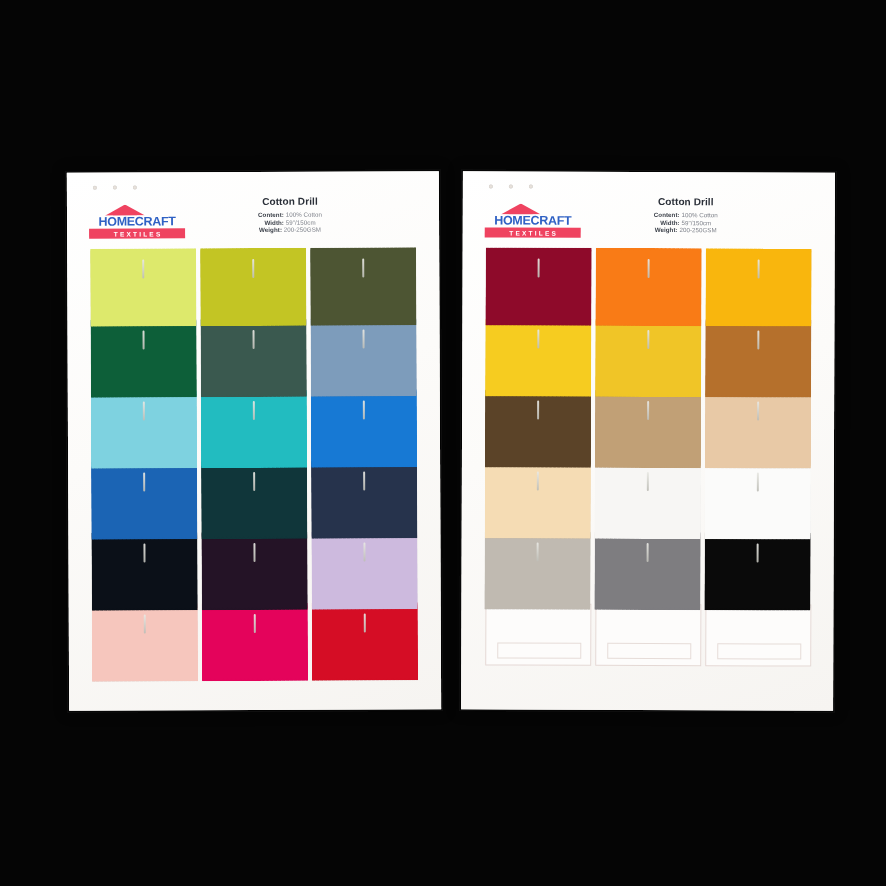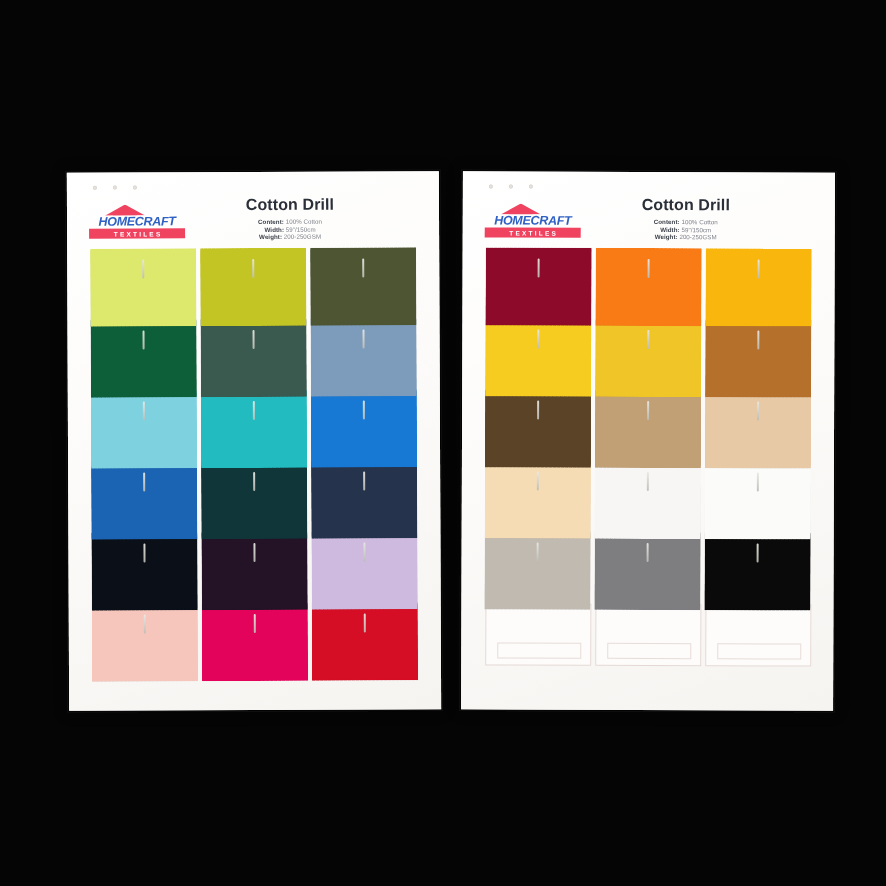--- a/index.html
+++ b/index.html
@@ -96,21 +96,20 @@
     height: 3px;
     background: #ef4360;
   }
   .logo-name {
     font-size: 12.5px;
     font-weight: bold;
     letter-spacing: -0.3px;
     color: #2f61c4;
     line-height: 12px;
     text-align: center;
-    font-style: italic;
   }
   .logo-sub {
     margin-top: 1px;
     background: #ef4360;
     color: #ffffff;
     font-size: 6.5px;
     font-weight: bold;
     letter-spacing: 2.2px;
     text-align: center;
     padding: 1.5px 0 1.5px 2px;
@@ -118,21 +117,21 @@
   }
 
   .head-text {
     position: absolute;
     left: 128px;
     width: 190px;
     top: 0;
     text-align: center;
   }
   .fabric-title {
-    font-size: 16px;
+    font-size: 10px;
     font-weight: bold;
     color: #2a2f38;
     letter-spacing: 0.1px;
     margin-bottom: 4px;
   }
   .spec-line {
     font-size: 6.2px;
     color: #7d8089;
     line-height: 7.6px;
     letter-spacing: 0.05px;

